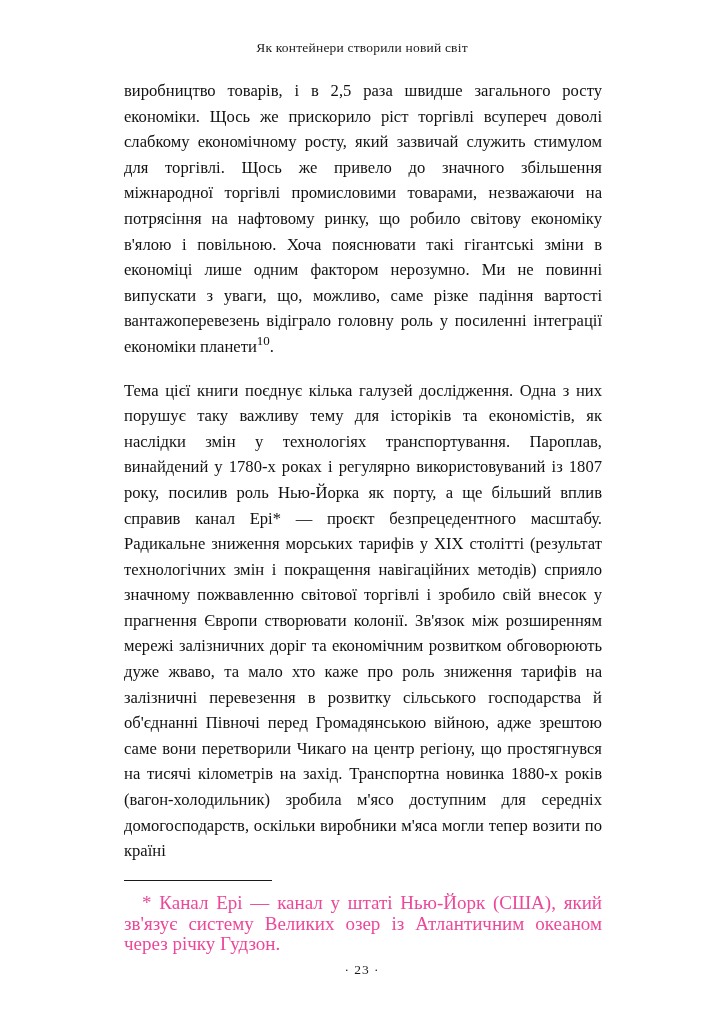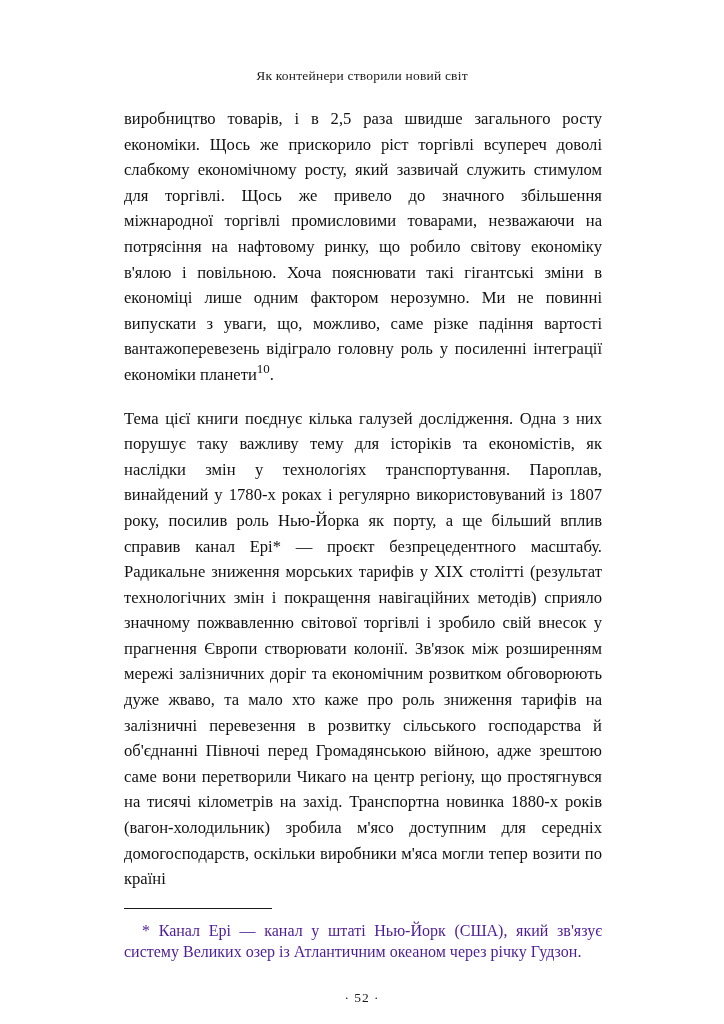--- a/index.html
+++ b/index.html
@@ -12,21 +12,20 @@
     background: #ffffff;
     font-family: "Liberation Serif", serif;
     color: #111111;
     overflow: hidden;
   }
   .page {
     position: relative;
     width: 724px;
     height: 840px;
     box-sizing: border-box;
-    margin-top: 28px;
   }
   .running-head {
     position: absolute;
     top: 40px;
     left: 0;
     width: 100%;
     text-align: center;
     font-family: "Liberation Serif", serif;
     font-size: 13.5px;
     letter-spacing: 0.2px;
@@ -62,24 +61,24 @@
     width: 478px;
   }
   .footnote-rule {
     width: 148px;
     height: 1px;
     background: #1a1a1a;
     margin: 0 0 12px 0;
   }
   .footnote {
     margin: 0;
-    font-size: 16px;
+    font-size: 19px;
     line-height: 20.5px;
     text-align: justify;
-    color: #4c1d95;
+    color: #ec4899;
     text-indent: 18px;
   }
   .folio {
     position: absolute;
     left: 0;
     top: 962px;
     width: 100%;
     text-align: center;
     font-size: 13.5px;
     color: #1a1a1a;
@@ -97,15 +96,15 @@
     <p class="para"><span>виробництво товарів, і в 2,5 раза швидше загального росту економіки. Щось же прискорило ріст торгівлі всупереч доволі слабкому економічному росту, який зазвичай служить стимулом для торгівлі. Щось же привело до значного збільшення міжнародної торгівлі промисловими товарами, незважаючи на потрясіння на нафтовому ринку, що робило світову економіку в'ялою і повільною. Хоча пояснювати такі гігантські зміни в економіці лише одним фактором нерозумно. Ми не повинні випускати з уваги, що, можливо, саме різке падіння вартості вантажоперевезень відіграло головну роль у посиленні інтеграції економіки планети</span><span class="sup">10</span><span>.</span></p>
 
     <p class="para">Тема цієї книги поєднує кілька галузей дослідження. Одна з них порушує таку важливу тему для історіків та економістів, як наслідки змін у технологіях транспортування. Пароплав, винайдений у 1780-х роках і регулярно використовуваний із 1807 року, посилив роль Нью-Йорка як порту, а ще більший вплив справив канал Ері* — проєкт безпрецедентного масштабу. Радикальне зниження морських тарифів у XIX столітті (результат технологічних змін і покращення навігаційних методів) сприяло значному пожвавленню світової торгівлі і зробило свій внесок у прагнення Європи створювати колонії. Зв'язок між розширенням мережі залізничних доріг та економічним розвитком обговорюють дуже жваво, та мало хто каже про роль зниження тарифів на залізничні перевезення в розвитку сільського господарства й об'єднанні Півночі перед Громадянською війною, адже зрештою саме вони перетворили Чикаго на центр регіону, що простягнувся на тисячі кілометрів на захід. Транспортна новинка 1880-х років (вагон-холодильник) зробила м'ясо доступним для середніх домогосподарств, оскільки виробники м'яса могли тепер возити по країні</p>
   </div>
 
   <div class="footnote-wrap">
     <div class="footnote-rule"></div>
     <p class="footnote">* Канал Ері — канал у штаті Нью-Йорк (США), який зв'язує систему Великих озер із Атлантичним океаном через річку Гудзон.</p>
   </div>
 
-  <div class="folio">· 52 ·</div>
+  <div class="folio">· 23 ·</div>
 
 </div>
 
 </body></html>

